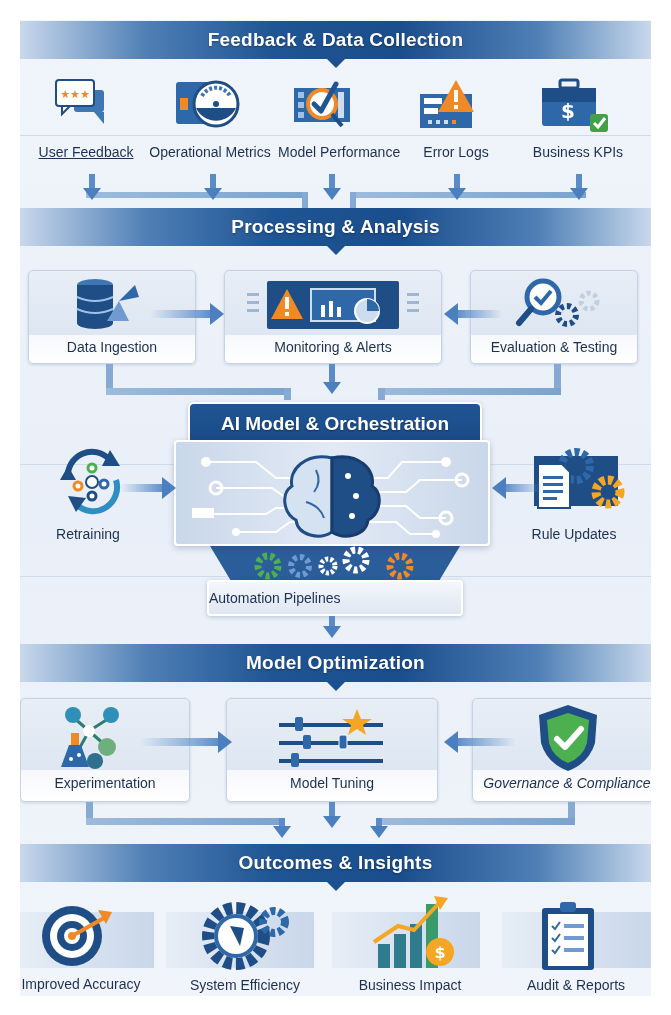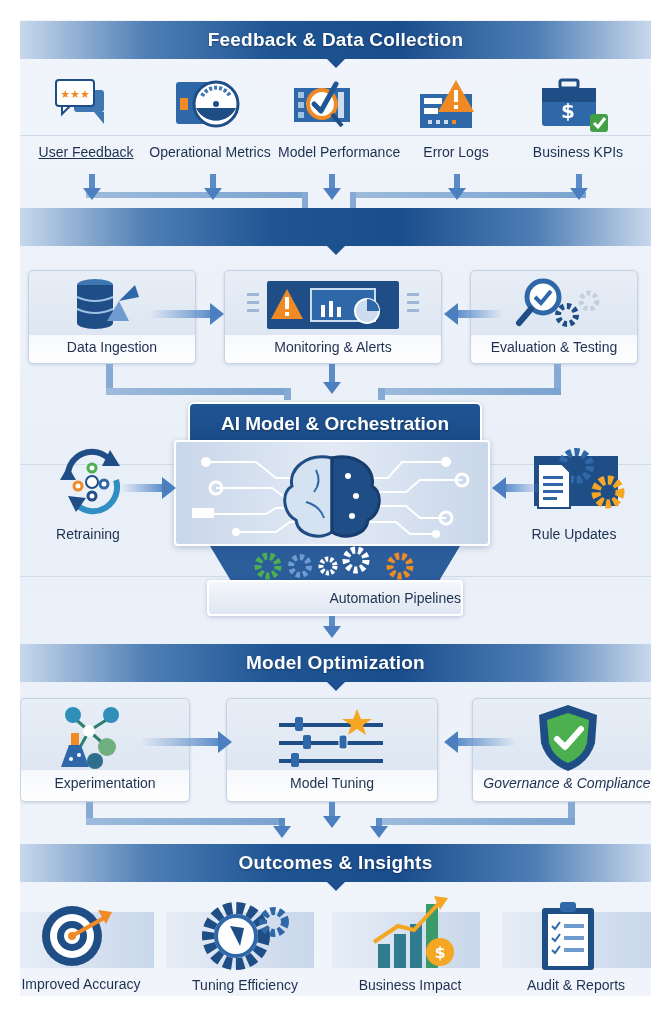--- a/index.html
+++ b/index.html
@@ -72,21 +72,21 @@
     border: 2px solid #ffffff; border-radius: 4px; box-shadow: 0 2px 6px rgba(30,60,110,0.25);
   }
   .funnel {
     position: absolute; left: 190px; top: 526px; width: 250px; height: 0;
     border-top: 50px solid #2c5d9b; border-left: 30px solid transparent; border-right: 30px solid transparent;
   }
   .pipelines {
     position: absolute; left: 187px; top: 560px; width: 256px; height: 36px;
     background: linear-gradient(180deg, #f4f7fb, #dfe7f2); border: 2px solid #ffffff; border-radius: 4px;
     box-shadow: 0 1px 4px rgba(30,60,110,0.25);
-    display: flex; align-items: center; justify-content: flex-end;
+    display: flex; align-items: center; justify-content: flex-start;
   }
   .pipelines .lbl { font-size: 14px; color: #1e3050; }
 
   
   .strip { position: absolute; height: 56px; background: linear-gradient(90deg, #e6edf6, #c9d7ea); }
 </style>
 </head>
 <body>
 
 <div class="canvas">
@@ -163,20 +163,21 @@
   <div class="arrow-shaft" style="left:190px;top:154px;height:16px;"></div>
   <div class="arrow-down" style="left:184px;top:168px;"></div>
   <div class="arrow-shaft" style="left:309px;top:154px;height:16px;"></div>
   <div class="arrow-down" style="left:303px;top:168px;"></div>
   <div class="arrow-shaft" style="left:434px;top:154px;height:16px;"></div>
   <div class="arrow-down" style="left:428px;top:168px;"></div>
   <div class="arrow-shaft" style="left:556px;top:154px;height:16px;"></div>
   <div class="arrow-down" style="left:550px;top:168px;"></div>
 
   <div class="band" style="top:188px;">
+    <span class="title">Processing &amp; Analysis</span>
     <span class="notch"></span>
   </div>
 
   <div class="card" style="left:8px;top:250px;width:168px;height:94px;">
     <svg class="icon" style="left:44px;top:6px;" width="80" height="54" viewBox="0 0 80 54">
       <ellipse cx="22" cy="8" rx="18" ry="6" fill="#3f77b3"></ellipse>
       <rect x="4" y="8" width="36" height="38" fill="#1f4d85"></rect>
       <ellipse cx="22" cy="46" rx="18" ry="6" fill="#1f4d85"></ellipse>
       <path d="M4 20 Q22 28 40 20" stroke="#9fc1e6" stroke-width="2" fill="none"></path>
       <path d="M4 32 Q22 40 40 32" stroke="#9fc1e6" stroke-width="2" fill="none"></path>
@@ -430,16 +431,16 @@
     <rect x="26" y="4" width="16" height="10" rx="3" fill="#2f68a8"></rect>
     <polyline points="18,28 21,31 26,24" fill="none" stroke="#2f68a8" stroke-width="2"></polyline>
     <polyline points="18,40 21,43 26,36" fill="none" stroke="#2f68a8" stroke-width="2"></polyline>
     <polyline points="18,52 21,55 26,48" fill="none" stroke="#2f68a8" stroke-width="2"></polyline>
     <rect x="30" y="26" width="20" height="4" fill="#6f9bd0"></rect>
     <rect x="30" y="38" width="20" height="4" fill="#6f9bd0"></rect>
     <rect x="30" y="50" width="20" height="4" fill="#6f9bd0"></rect>
   </svg>
 
   <span class="item-label" style="left:-4px;top:956px;width:130px;">Improved Accuracy</span>
-  <span class="item-label" style="left:160px;top:957px;width:130px;">Tuning Efficiency</span>
+  <span class="item-label" style="left:160px;top:957px;width:130px;">System Efficiency</span>
   <span class="item-label" style="left:330px;top:957px;width:120px;">Business Impact</span>
   <span class="item-label" style="left:496px;top:957px;width:120px;">Audit &amp; Reports</span>
 </div>
 
 </body></html>

